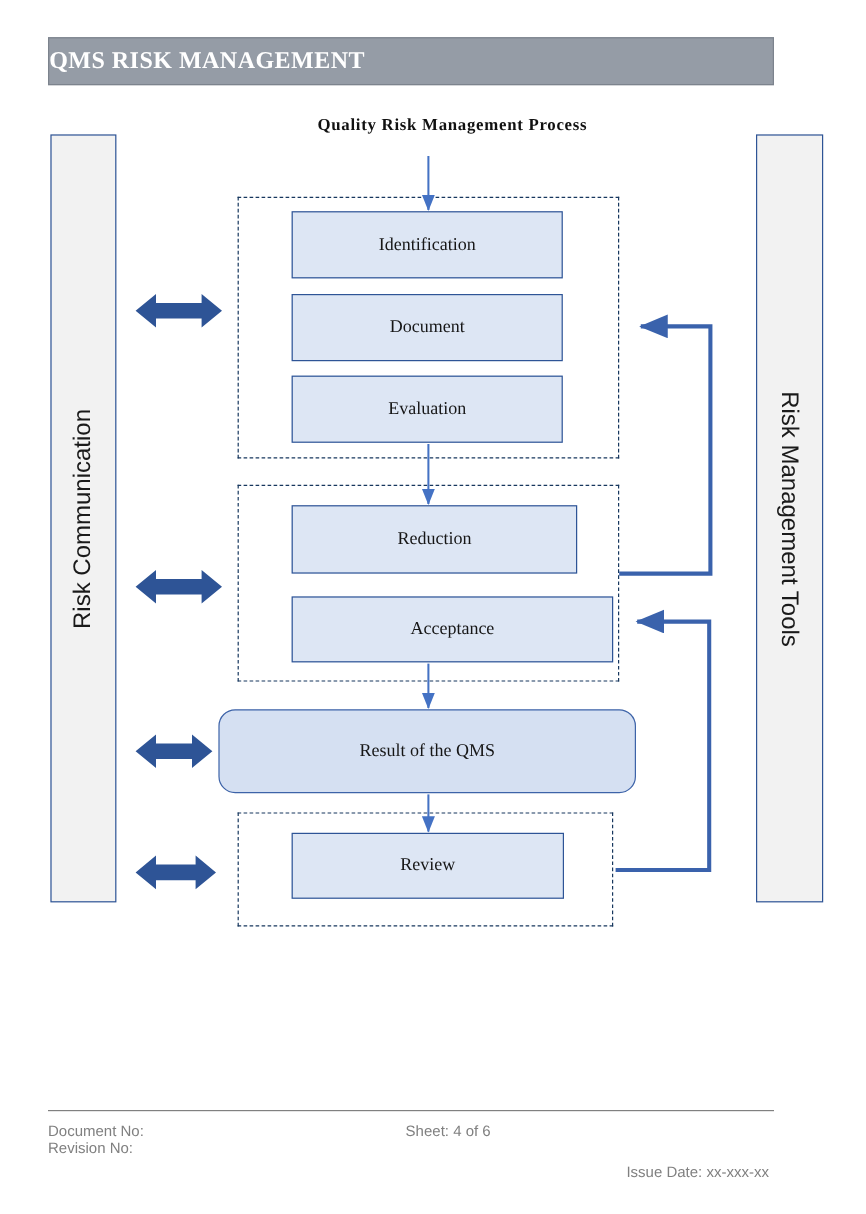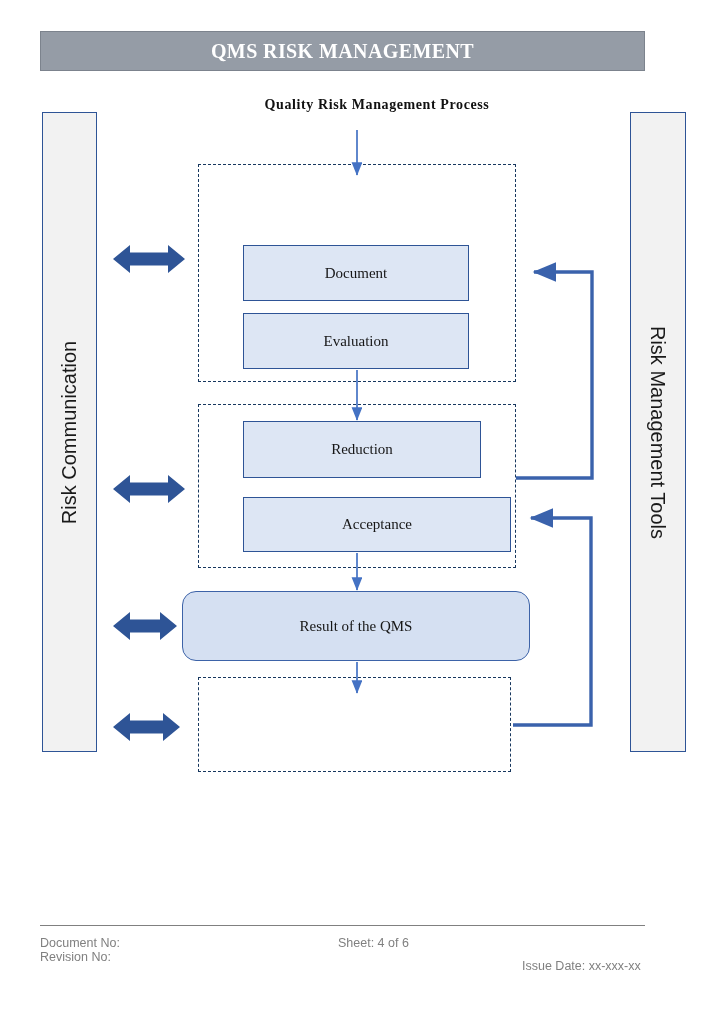--- a/index.html
+++ b/index.html
@@ -20,21 +20,21 @@
     position: absolute;
     left: 40px;
     top: 31px;
     width: 605px;
     height: 40px;
     background: #959ca6;
     border: 1px solid #7c838d;
     box-sizing: border-box;
     display: flex;
     align-items: center;
-    justify-content: center;
+    justify-content: flex-start;
   }
   #header-title {
     color: #ffffff;
     font-family: "Liberation Serif", serif;
     font-weight: bold;
     font-size: 20px;
     letter-spacing: 0.4px;
     white-space: nowrap;
   }
 
@@ -160,21 +160,21 @@
   .footer-text {
     position: absolute;
     font-family: "Liberation Sans", sans-serif;
     font-size: 12.5px;
     color: #808080;
     white-space: nowrap;
   }
   #footer-document-no { left: 0px;   top: 11px; }
   #footer-revision-no { left: 0px;   top: 25px; text-align: center; }
   #footer-sheet       { left: 298px; top: 11px; }
-  #footer-issue-date  { left: 482px; top: 34px; }
+  #footer-issue-date  { left: 482px; top: 45px; }
 </style>
 </head>
 <body>
 
 <div id="header-bar">
   <span id="header-title">QMS RISK MANAGEMENT</span>
 </div>
 
 <div id="diagram">
 
@@ -185,25 +185,27 @@
   </div>
 
   <div id="panel-right" class="side-panel">
     <span class="side-panel-label">Risk Management Tools</span>
   </div>
 
   <div id="group-assessment" class="group-box"></div>
   <div id="group-control" class="group-box"></div>
   <div id="group-review" class="group-box"></div>
 
+  <div id="box-identification" class="proc-box">Identification</div>
   <div id="box-analysis" class="proc-box">Document</div>
   <div id="box-evaluation" class="proc-box">Evaluation</div>
   <div id="box-reduction" class="proc-box">Reduction</div>
   <div id="box-acceptance" class="proc-box">Acceptance</div>
   <div id="box-result">Result of the QMS</div>
+  <div id="box-review" class="proc-box">Review</div>
 
   <svg id="connectors" width="722" height="1012" viewBox="0 0 722 1012">
     <defs>
       <marker id="thin-arrow" markerWidth="9" markerHeight="9" refX="7.5" refY="3.2" orient="auto" markerUnits="strokeWidth">
         <path d="M0,0 L8,3.2 L0,6.4 z" fill="#4472c4"></path>
       </marker>
       <marker id="loop-arrow" markerWidth="8" markerHeight="8" refX="6.6" refY="2.9" orient="auto" markerUnits="strokeWidth">
         <path d="M0,0 L7,2.9 L0,5.8 z" fill="#3a62ac"></path>
       </marker>
     </defs>

